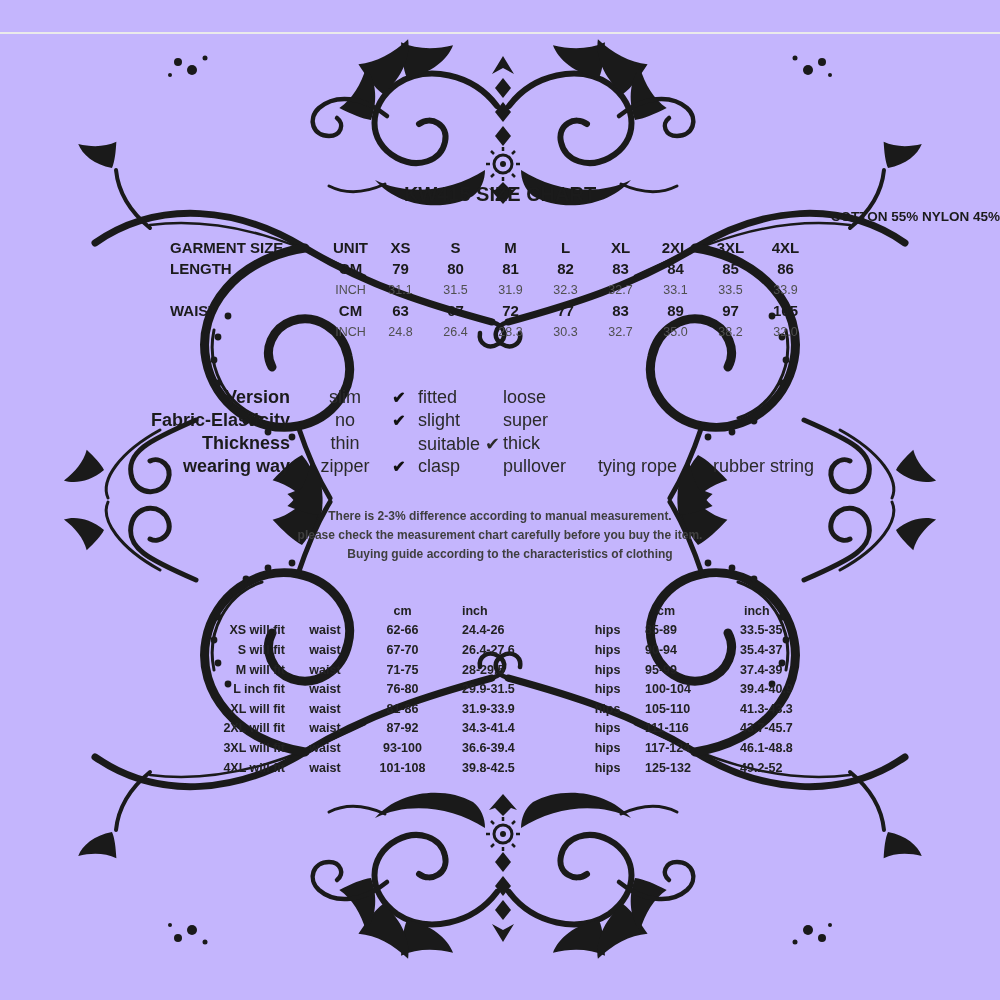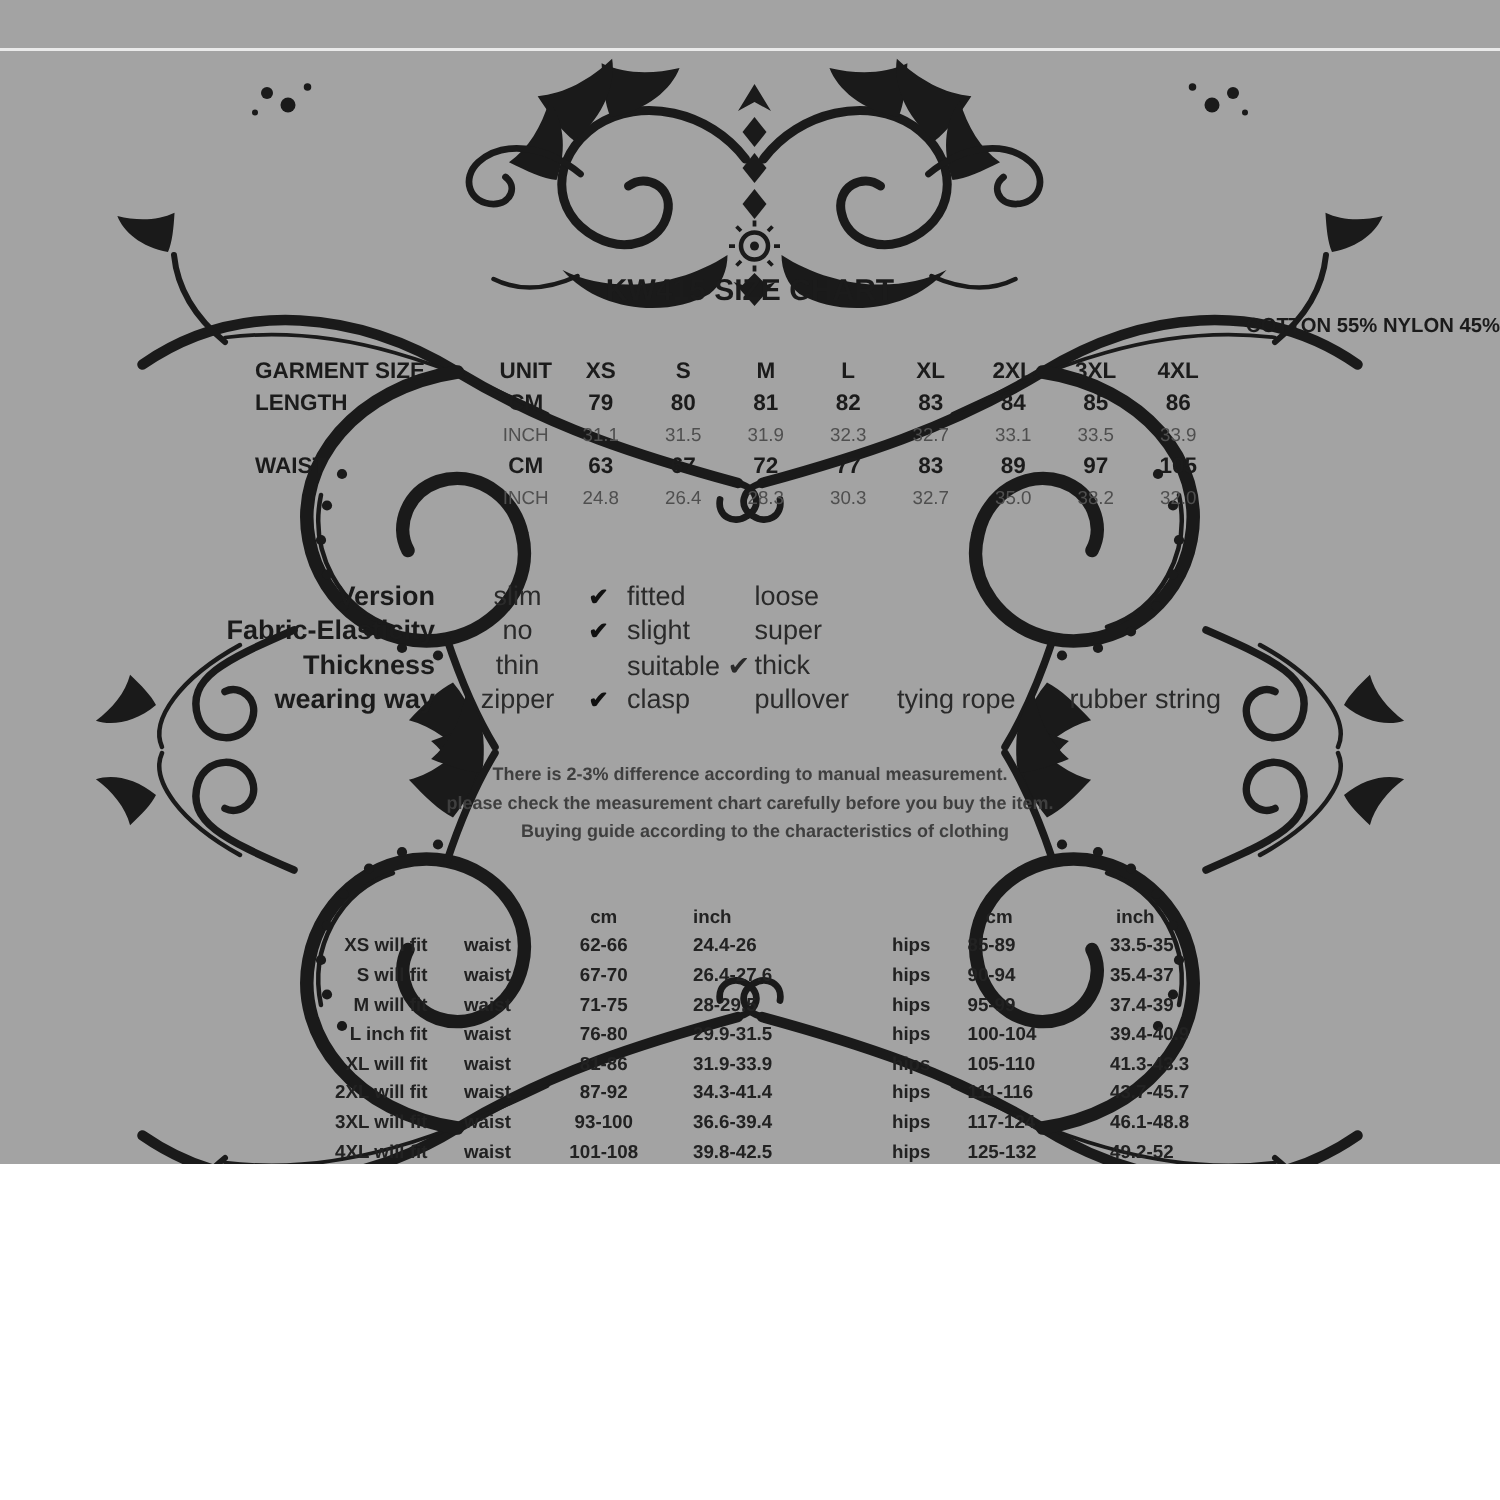--- a/index.html
+++ b/index.html
@@ -1,16 +1,16 @@
 <!DOCTYPE html>
 <html><head>
 <meta charset="utf-8">
 <style>
   html,body{margin:0;padding:0;background:#fff;}
-  .canvas{position:relative;width:1000px;height:776px;background:#a3a3a3;overflow:hidden;
+  .canvas{position:relative;width:1000px;height:1000px;background:#c4b5fd;overflow:hidden;
           font-family:"Liberation Sans",sans-serif;color:#1b1b1b;}
   .frame{position:absolute;inset:0;width:1000px;height:1000px;}
 
   .title{position:absolute;top:183px;left:0;width:1000px;text-align:center;
          font-size:20px;font-weight:700;color:#1b1b1b;}
   .subtitle{position:absolute;top:209px;left:0;width:1000px;text-align:right;
             font-size:13.5px;font-weight:700;color:#1b1b1b;}
 
   
   .sizegrid{position:absolute;top:237px;left:170px;display:grid;

